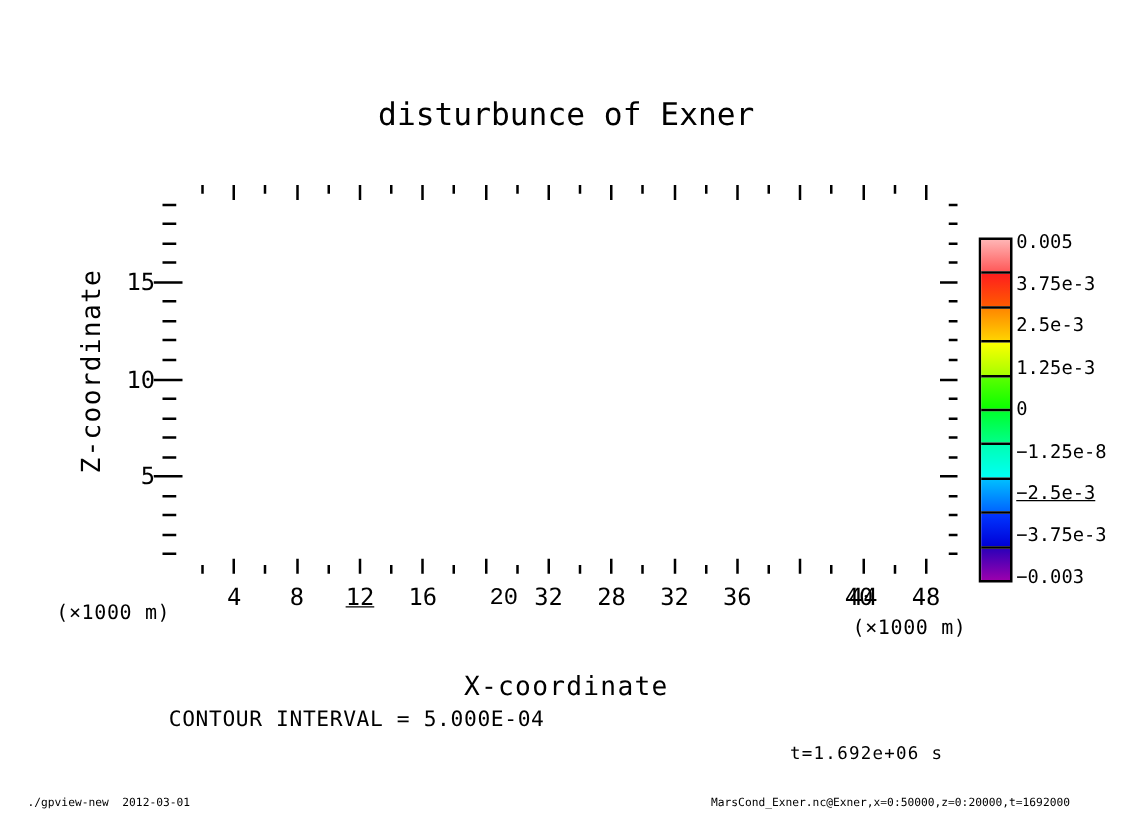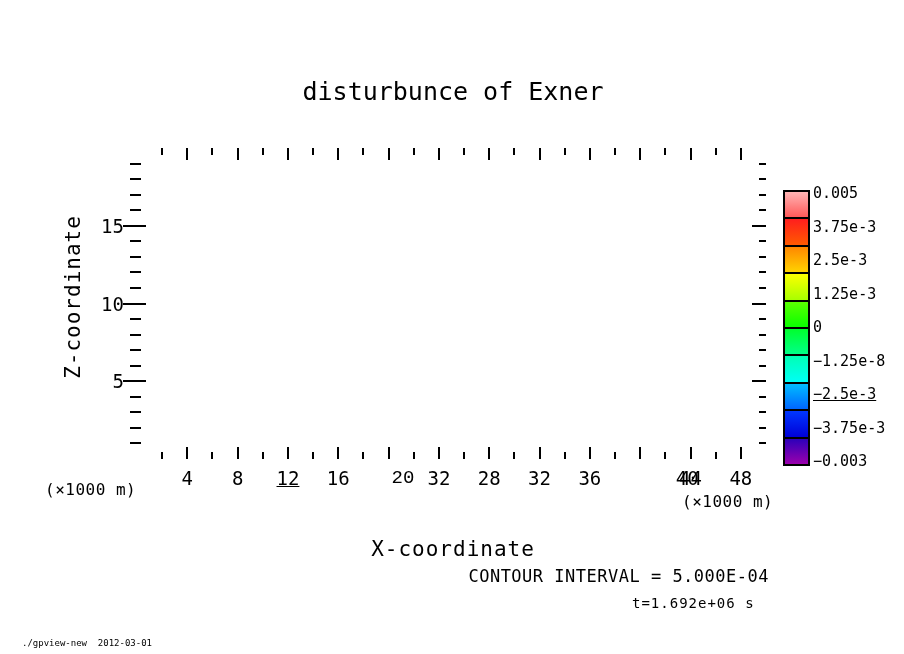--- a/index.html
+++ b/index.html
@@ -12,21 +12,21 @@
   #contour-label{position:absolute;left:225px;transform:translate(-50%,-50%);font-size:15px;padding:0 5px;z-index:3;}
   .tick{position:absolute;background:#000;z-index:2;}
   .xtick{width:2px;}
   .ytick{height:2px;}
   .xlabel{position:absolute;transform:translateX(-50%);font-size:19px;top:467px;}
   .ylabel{position:absolute;left:58px;width:66px;text-align:right;font-size:19px;}
   .ytitle{position:absolute;left:-57px;top:285px;width:260px;text-align:center;font-size:21px;transform:rotate(-90deg);letter-spacing:1px;}
   .xtitle{position:absolute;left:135px;top:516px;width:636px;text-align:center;font-size:21px;letter-spacing:1px;margin-top:21px;}
   .xunit-l{position:absolute;left:45px;top:480px;font-size:16px;letter-spacing:.5px;}
   .xunit-r{position:absolute;left:682px;top:492px;font-size:16px;letter-spacing:.5px;}
-  .cint{position:absolute;left:135px;top:566px;width:634px;text-align:right;font-size:17px;letter-spacing:.5px;}
+  .cint{position:absolute;left:135px;top:566px;width:634px;text-align:left;font-size:17px;letter-spacing:.5px;}
   .tlab{position:absolute;left:632px;top:595px;font-size:14px;letter-spacing:1px;}
   #cbar{position:absolute;left:783px;top:190px;width:27px;height:276px;border:2px solid #000;box-sizing:border-box;display:flex;flex-direction:column;}
   .cseg{flex:1;}
   .cseg + .cseg{border-top:2px solid #000;}
   .cblab{position:absolute;left:813px;font-size:15px;white-space:pre;}
   .footer-l{position:absolute;left:22px;top:638px;font-size:9px;white-space:pre;}
   .footer-r{position:absolute;left:456px;top:638px;width:400px;text-align:right;font-size:9px;white-space:pre;}
 </style>
 </head>
 <body>
@@ -49,20 +49,21 @@
       <div class="cseg" style="background: linear-gradient(rgb(253, 255, 0), rgb(168, 255, 0));"></div>
       <div class="cseg" style="background: linear-gradient(rgb(90, 255, 0), rgb(10, 255, 0));"></div>
       <div class="cseg" style="background: linear-gradient(rgb(0, 255, 45), rgb(0, 255, 135));"></div>
       <div class="cseg" style="background: linear-gradient(rgb(0, 255, 180), rgb(0, 255, 245));"></div>
       <div class="cseg" style="background: linear-gradient(rgb(0, 189, 255), rgb(0, 102, 255));"></div>
       <div class="cseg" style="background: linear-gradient(rgb(0, 55, 255), rgb(0, 0, 215));"></div>
       <div class="cseg" style="background: linear-gradient(rgb(45, 0, 185), rgb(155, 0, 173));"></div>
     </div>
 
   <div class="footer-l mono">./gpview-new  2012-03-01</div>
+  <div class="footer-r mono">MarsCond_Exner.nc@Exner,x=0:50000,z=0:20000,t=1692000</div>
 <div class="tick xtick" style="left: 161.16px; top: 452px; height: 7px;"></div>
     <div class="tick xtick" style="left: 161.16px; top: 148px; height: 7px;"></div>
     <div class="tick xtick" style="left: 186.32px; top: 447px; height: 12px;"></div>
     <div class="tick xtick" style="left: 186.32px; top: 148px; height: 12px;"></div>
     <div class="xlabel mono" style="left: 187.32px;">4</div>
     <div class="tick xtick" style="left: 211.48px; top: 452px; height: 7px;"></div>
     <div class="tick xtick" style="left: 211.48px; top: 148px; height: 7px;"></div>
     <div class="tick xtick" style="left: 236.64px; top: 447px; height: 12px;"></div>
     <div class="tick xtick" style="left: 236.64px; top: 148px; height: 12px;"></div>
     <div class="xlabel mono" style="left: 237.64px;">8</div>

